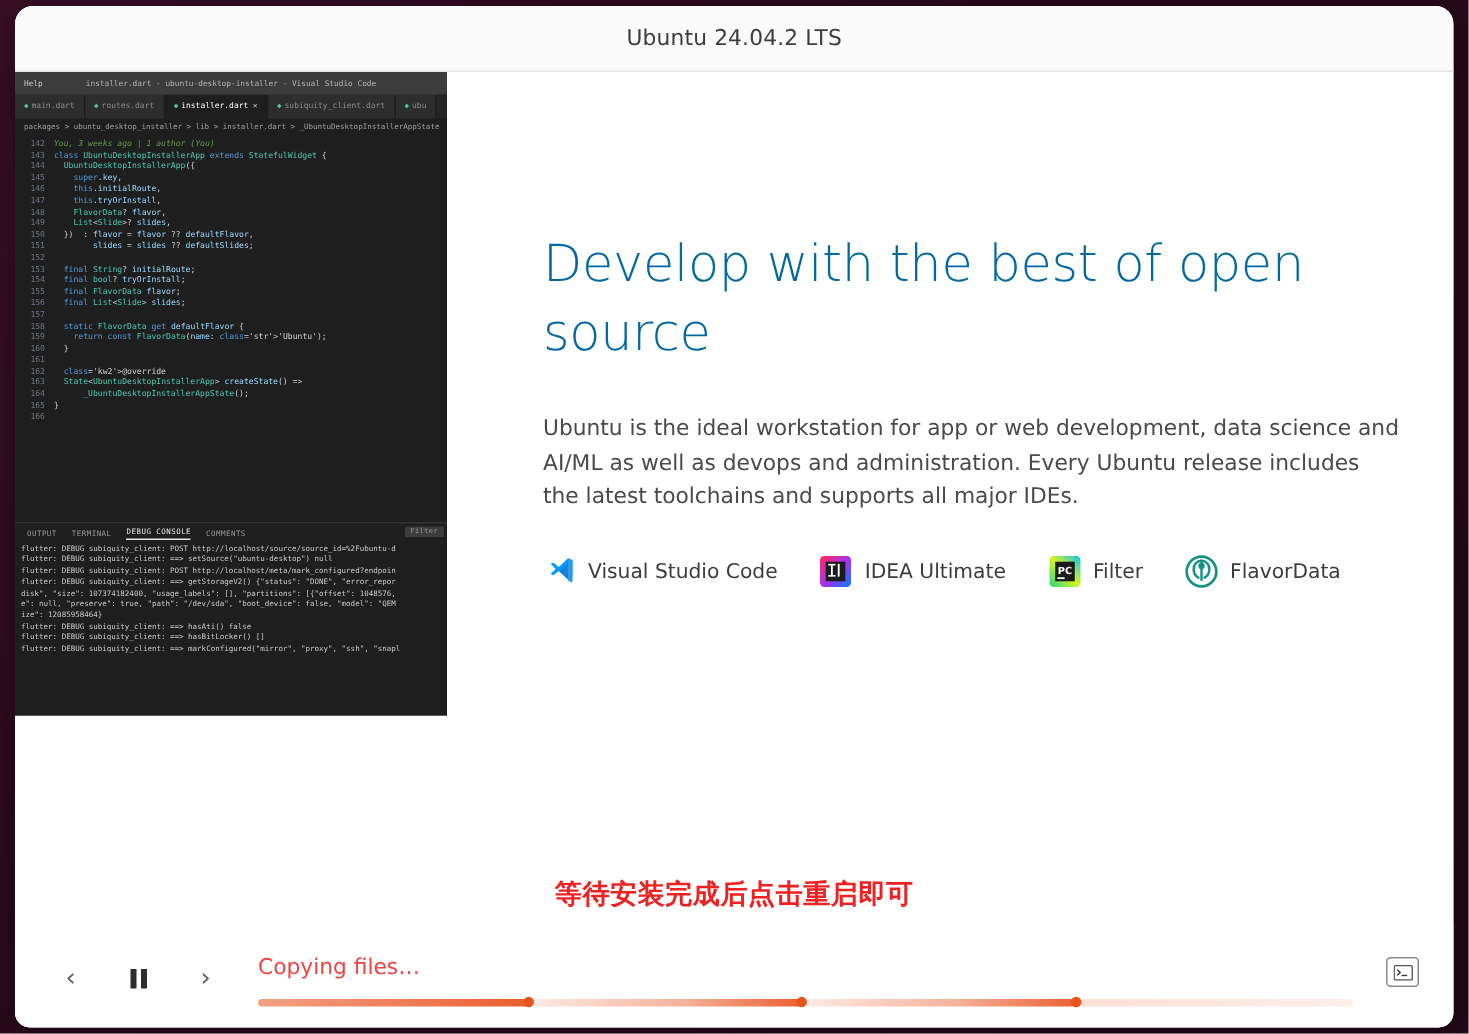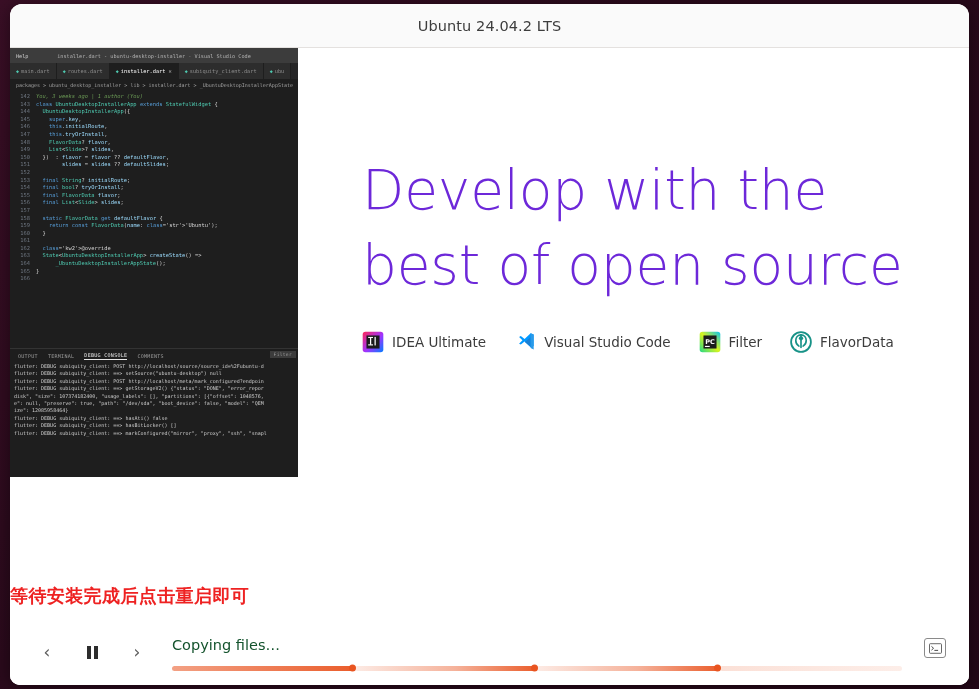--- a/index.html
+++ b/index.html
@@ -166,24 +166,24 @@
     color: #cccccc;
   }
 
   
   .slide-text {
     position: absolute;
     left: 352px; top: 105px;
     width: 570px;
   }
   .slide-heading {
-    font-size: 55px;
+    font-size: 34px;
     font-weight: 300;
     line-height: 1.36;
-    color: #6d28d9;
+    color: #0369a1;
     letter-spacing: -0.2px;
   }
   .slide-body {
     margin-top: 30px;
     font-size: 14.5px;
     line-height: 1.52;
     color: #4a4a4a;
     width: 572px;
   }
   .ide-row {
@@ -202,20 +202,21 @@
     font-size: 13.5px;
     color: #3c3c3c;
   }
   .ide-icon { width: 22px; height: 22px; flex: none; display: block; }
 
   
   .notice {
     position: absolute;
     left: 0; right: 0;
     top: 536px;
+    text-align: center;
     font-size: 18px;
     font-weight: bold;
     color: #ee2222;
     letter-spacing: .4px;
   }
 
   
   .bottombar {
     position: absolute;
     left: 0; right: 0; bottom: 0;
@@ -245,21 +246,21 @@
   .pause-glyph i {
     display: block; width: 4px; height: 13px; background: #2d2d2d;
   }
   .status-wrap {
     margin-left: 18px;
     flex: 1;
     position: relative;
   }
   .status-text {
     font-size: 14.5px;
-    color: #14532d;
+    color: #ef4444;
     margin-top: 2px;
   }
   .slide-dots {
     position: absolute;
     left: 0; right: 22px;
     top: 30px;
     height: 6px;
     display: flex;
     gap: 0px;
     align-items: center;
@@ -386,22 +387,32 @@
             <div class="logline">flutter: DEBUG subiquity_client: ==&gt; hasAti() false</div>
             <div class="logline">flutter: DEBUG subiquity_client: ==&gt; hasBitLocker() []</div>
             <div class="logline">flutter: DEBUG subiquity_client: ==&gt; markConfigured("mirror", "proxy", "ssh", "snapl</div>
           </div>
       </div>
 
     </div>
 
     <div class="slide-text">
       <div class="slide-heading">Develop with the best of open source</div>
+      <div class="slide-body">Ubuntu is the ideal workstation for app or web development, data science and AI/ML as well as devops and administration. Every Ubuntu release includes the latest toolchains and supports all major IDEs.</div>
 
       <div class="ide-row">
+
+        <div class="ide-item">
+          <svg class="ide-icon" viewBox="0 0 32 32">
+            <path d="M24.2 3.2 15.4 11.6 9.9 7.4 7.4 8.6l4.9 4.9L7.4 18.4l2.5 1.2 5.5-4.2 8.8 8.4 4.4-2V5.2l-4.4-2z" fill="#0098ff"></path>
+            <path d="M24.2 8.6v14.8l-8.4-7.4 8.4-7.4z" fill="#1a7fd4"></path>
+            <path d="M24.2 3.2 28.6 5.2v21.6l-4.4-2V3.2z" fill="#2a9ae8"></path>
+          </svg>
+          <span class="label">Visual Studio Code</span>
+        </div>
 
         <div class="ide-item">
           <svg class="ide-icon" viewBox="0 0 32 32">
             <defs>
               <linearGradient id="ij" x1="0" y1="0" x2="1" y2="1">
                 <stop offset="0%" stop-color="#fe2857"></stop>
                 <stop offset="55%" stop-color="#a033ff"></stop>
                 <stop offset="100%" stop-color="#007fff"></stop>
               </linearGradient>
             </defs>
@@ -410,29 +421,20 @@
             <rect x="9" y="8.6" width="7" height="1.6" fill="#fff"></rect>
             <rect x="11.6" y="10" width="1.8" height="10" fill="#fff"></rect>
             <rect x="9" y="19.4" width="7" height="1.6" fill="#fff"></rect>
             <rect x="18.2" y="8.6" width="1.8" height="12.4" fill="#fff"></rect>
           </svg>
           <span class="label">IDEA Ultimate</span>
         </div>
 
         <div class="ide-item">
           <svg class="ide-icon" viewBox="0 0 32 32">
-            <path d="M24.2 3.2 15.4 11.6 9.9 7.4 7.4 8.6l4.9 4.9L7.4 18.4l2.5 1.2 5.5-4.2 8.8 8.4 4.4-2V5.2l-4.4-2z" fill="#0098ff"></path>
-            <path d="M24.2 8.6v14.8l-8.4-7.4 8.4-7.4z" fill="#1a7fd4"></path>
-            <path d="M24.2 3.2 28.6 5.2v21.6l-4.4-2V3.2z" fill="#2a9ae8"></path>
-          </svg>
-          <span class="label">Visual Studio Code</span>
-        </div>
-
-        <div class="ide-item">
-          <svg class="ide-icon" viewBox="0 0 32 32">
             <defs>
               <linearGradient id="pc" x1="0" y1="1" x2="1" y2="0">
                 <stop offset="0%" stop-color="#21d789"></stop>
                 <stop offset="50%" stop-color="#d8f41e"></stop>
                 <stop offset="100%" stop-color="#07c3f2"></stop>
               </linearGradient>
             </defs>
             <rect x="1" y="1" width="30" height="30" rx="4" fill="url(#pc)"></rect>
             <rect x="6.5" y="6.5" width="19" height="19" fill="#1b1b1b"></rect>
             <text x="16" y="18.6" font-family="DejaVu Sans" font-size="9.5" font-weight="bold" fill="#ffffff" text-anchor="middle">PC</text>

